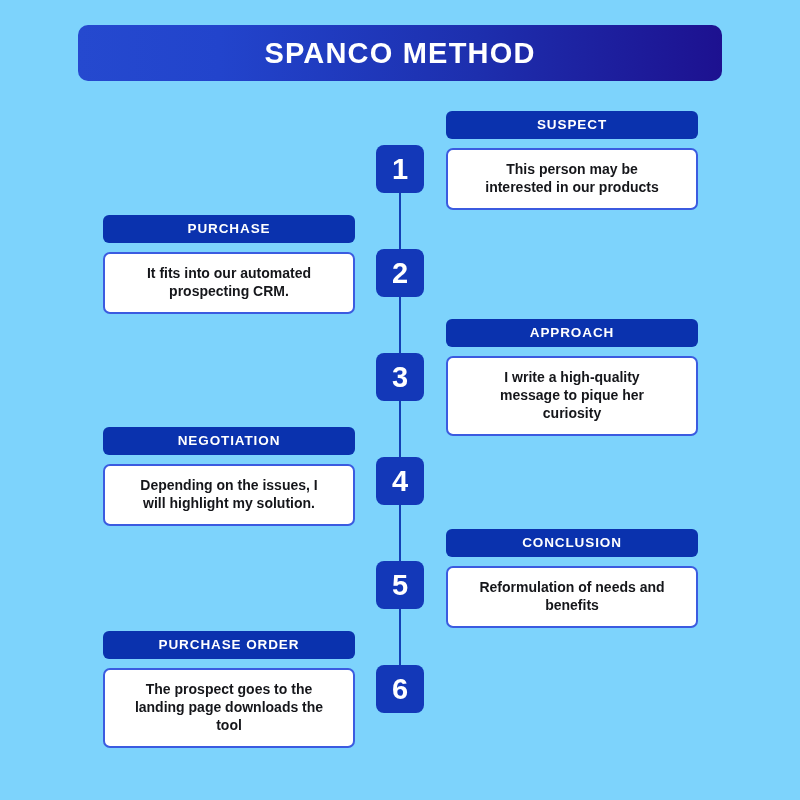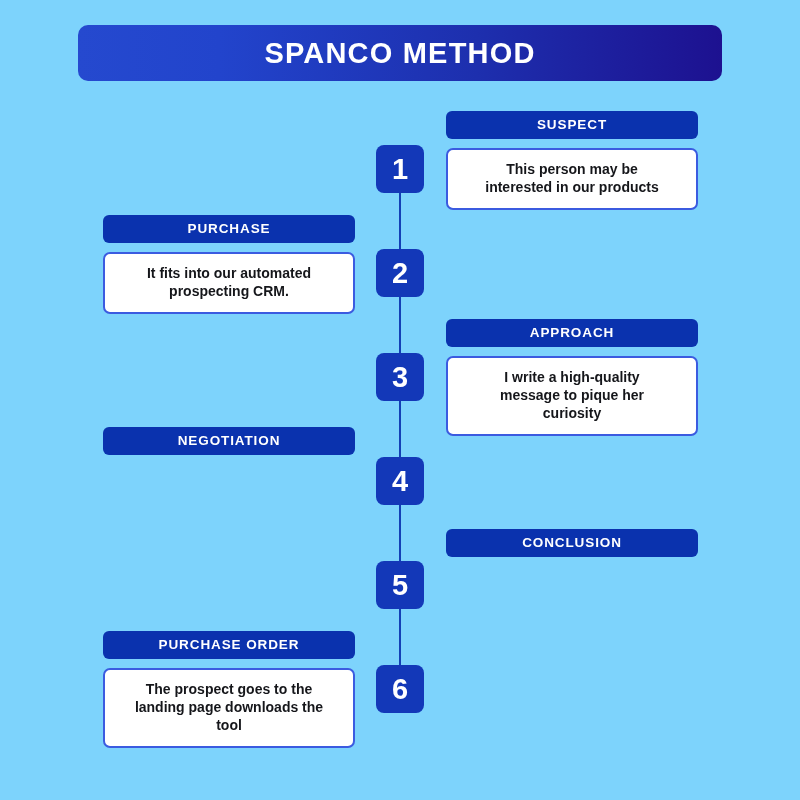--- a/index.html
+++ b/index.html
@@ -162,28 +162,34 @@
           <span class="desc-text">I write a high-quality message to pique her curiosity</span>
         </div>
       </div>
       <div class="badge" style="top: 457px;">
         <span class="badge-num">4</span>
       </div>
       <div class="step-group side-left" style="top: 427px;">
         <div class="label-bar">
           <span class="label-text">NEGOTIATION</span>
         </div>
+        <div class="desc-box">
+          <span class="desc-text">Depending on the issues, I will highlight my solution.</span>
+        </div>
       </div>
       <div class="badge" style="top: 561px;">
         <span class="badge-num">5</span>
       </div>
       <div class="step-group side-right" style="top: 529px;">
         <div class="label-bar">
           <span class="label-text">CONCLUSION</span>
         </div>
+        <div class="desc-box">
+          <span class="desc-text">Reformulation of needs and benefits</span>
+        </div>
       </div>
       <div class="badge" style="top: 665px;">
         <span class="badge-num">6</span>
       </div>
       <div class="step-group side-left" style="top: 631px;">
         <div class="label-bar">
           <span class="label-text">PURCHASE ORDER</span>
         </div>
         <div class="desc-box">
           <span class="desc-text">The prospect goes to the landing page downloads the tool</span>

